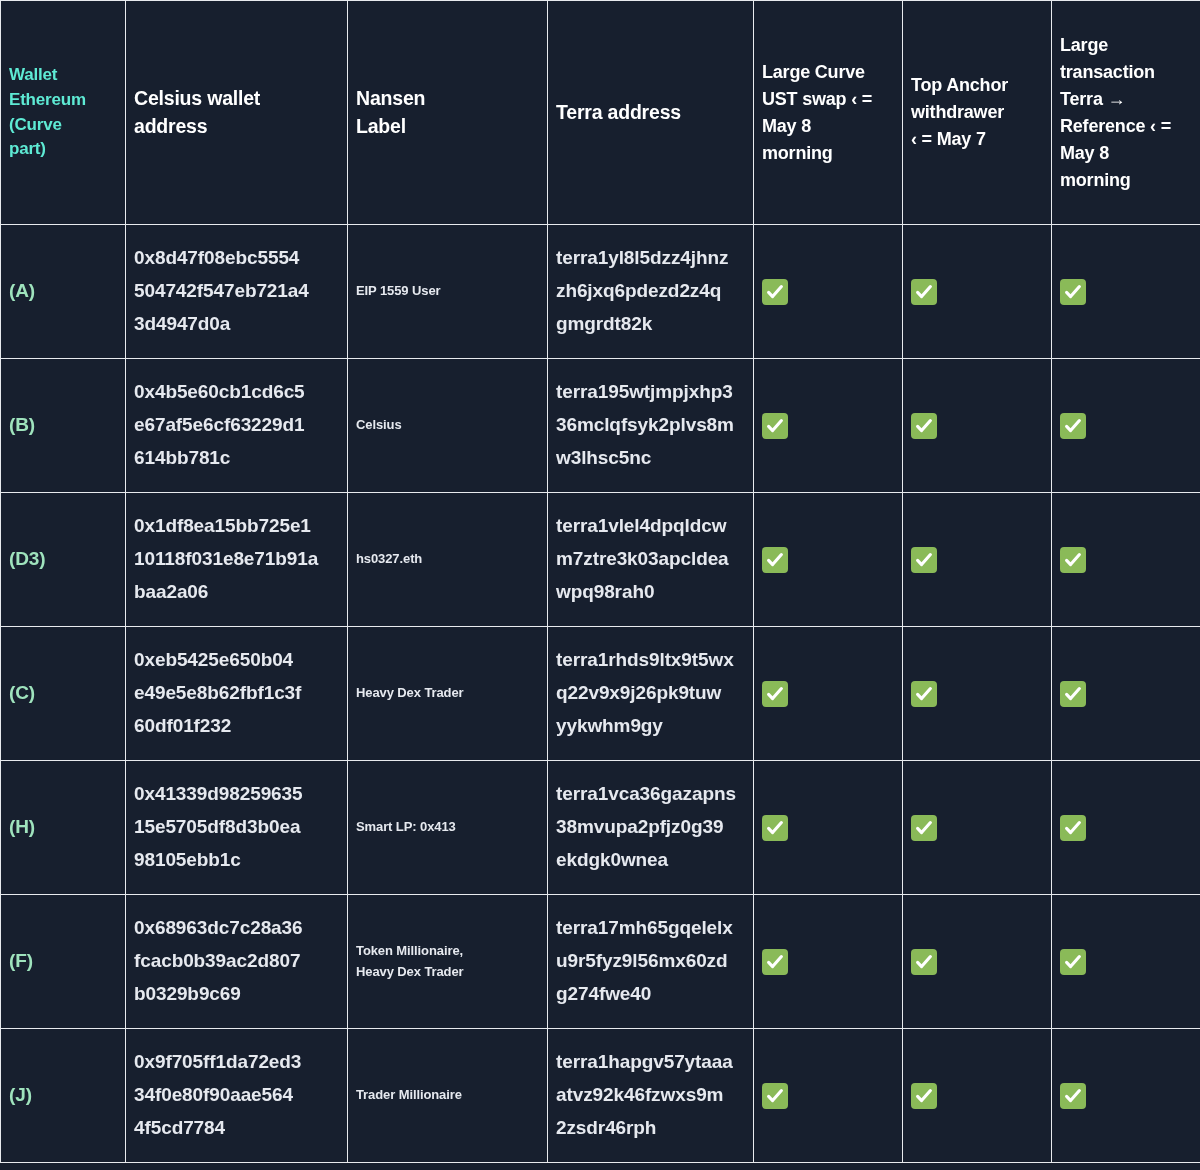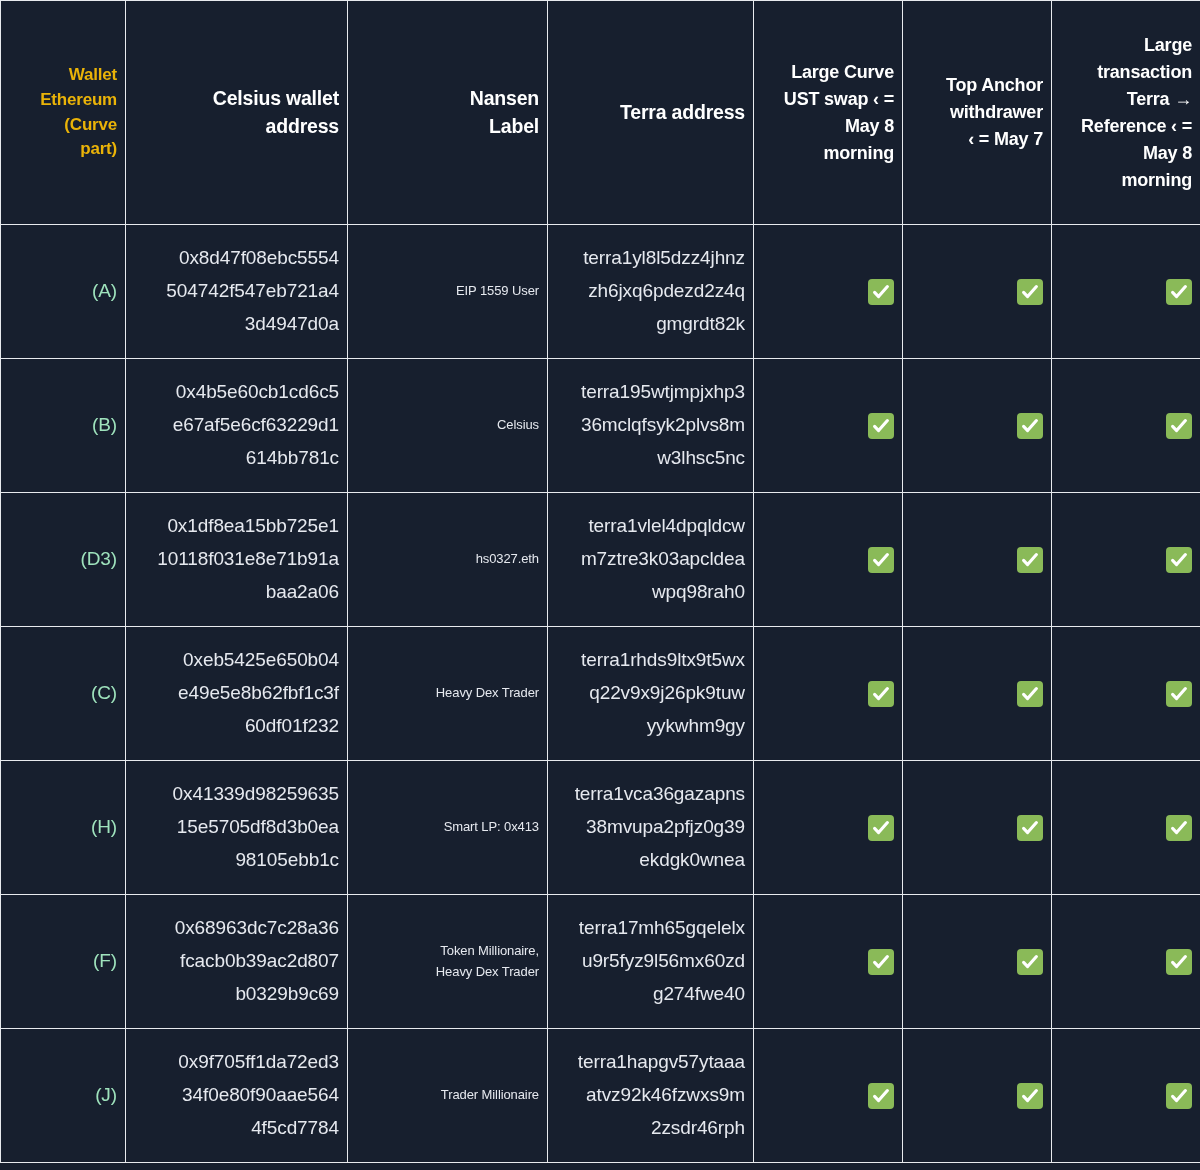--- a/index.html
+++ b/index.html
@@ -19,21 +19,21 @@
     width: 1200px;
     border-collapse: collapse;
     table-layout: fixed;
     background: #171f2e;
   }
 
   #wallet-table th,
   #wallet-table td {
     border: 1px solid #e8eaee;
     background: #171f2e;
-    text-align: right;
+    text-align: left;
     vertical-align: middle;
     padding: 6px 8px;
     box-sizing: border-box;
   }
 
   
   .col-ref    { width: 125px; }
   .col-eth    { width: 222px; }
   .col-nansen { width: 200px; }
   .col-terra  { width: 206px; }
@@ -41,39 +41,39 @@
 
   thead th {
     height: 224px;
     color: #ffffff;
     font-size: 19px;
     font-weight: 700;
     line-height: 1.42;
     letter-spacing: -0.2px;
   }
   thead th.th-ref {
-    color: #eab308;
+    color: #5eead4;
     font-size: 17px;
     line-height: 1.45;
   }
   thead th.th-eth,
   thead th.th-nansen,
   thead th.th-terra {
     font-size: 19.5px;
   }
   thead th.th-chk {
     font-size: 18px;
     line-height: 1.5;
   }
 
   tbody td {
     height: 134px;
     color: #e6e9ef;
     font-size: 19px;
-    font-weight: 400;
+    font-weight: 700;
     line-height: 1.72;
     letter-spacing: -0.1px;
   }
 
   td.cell-ref {
     color: #9fe3bd;
     font-size: 19px;
   }
 
   td.cell-mono {

